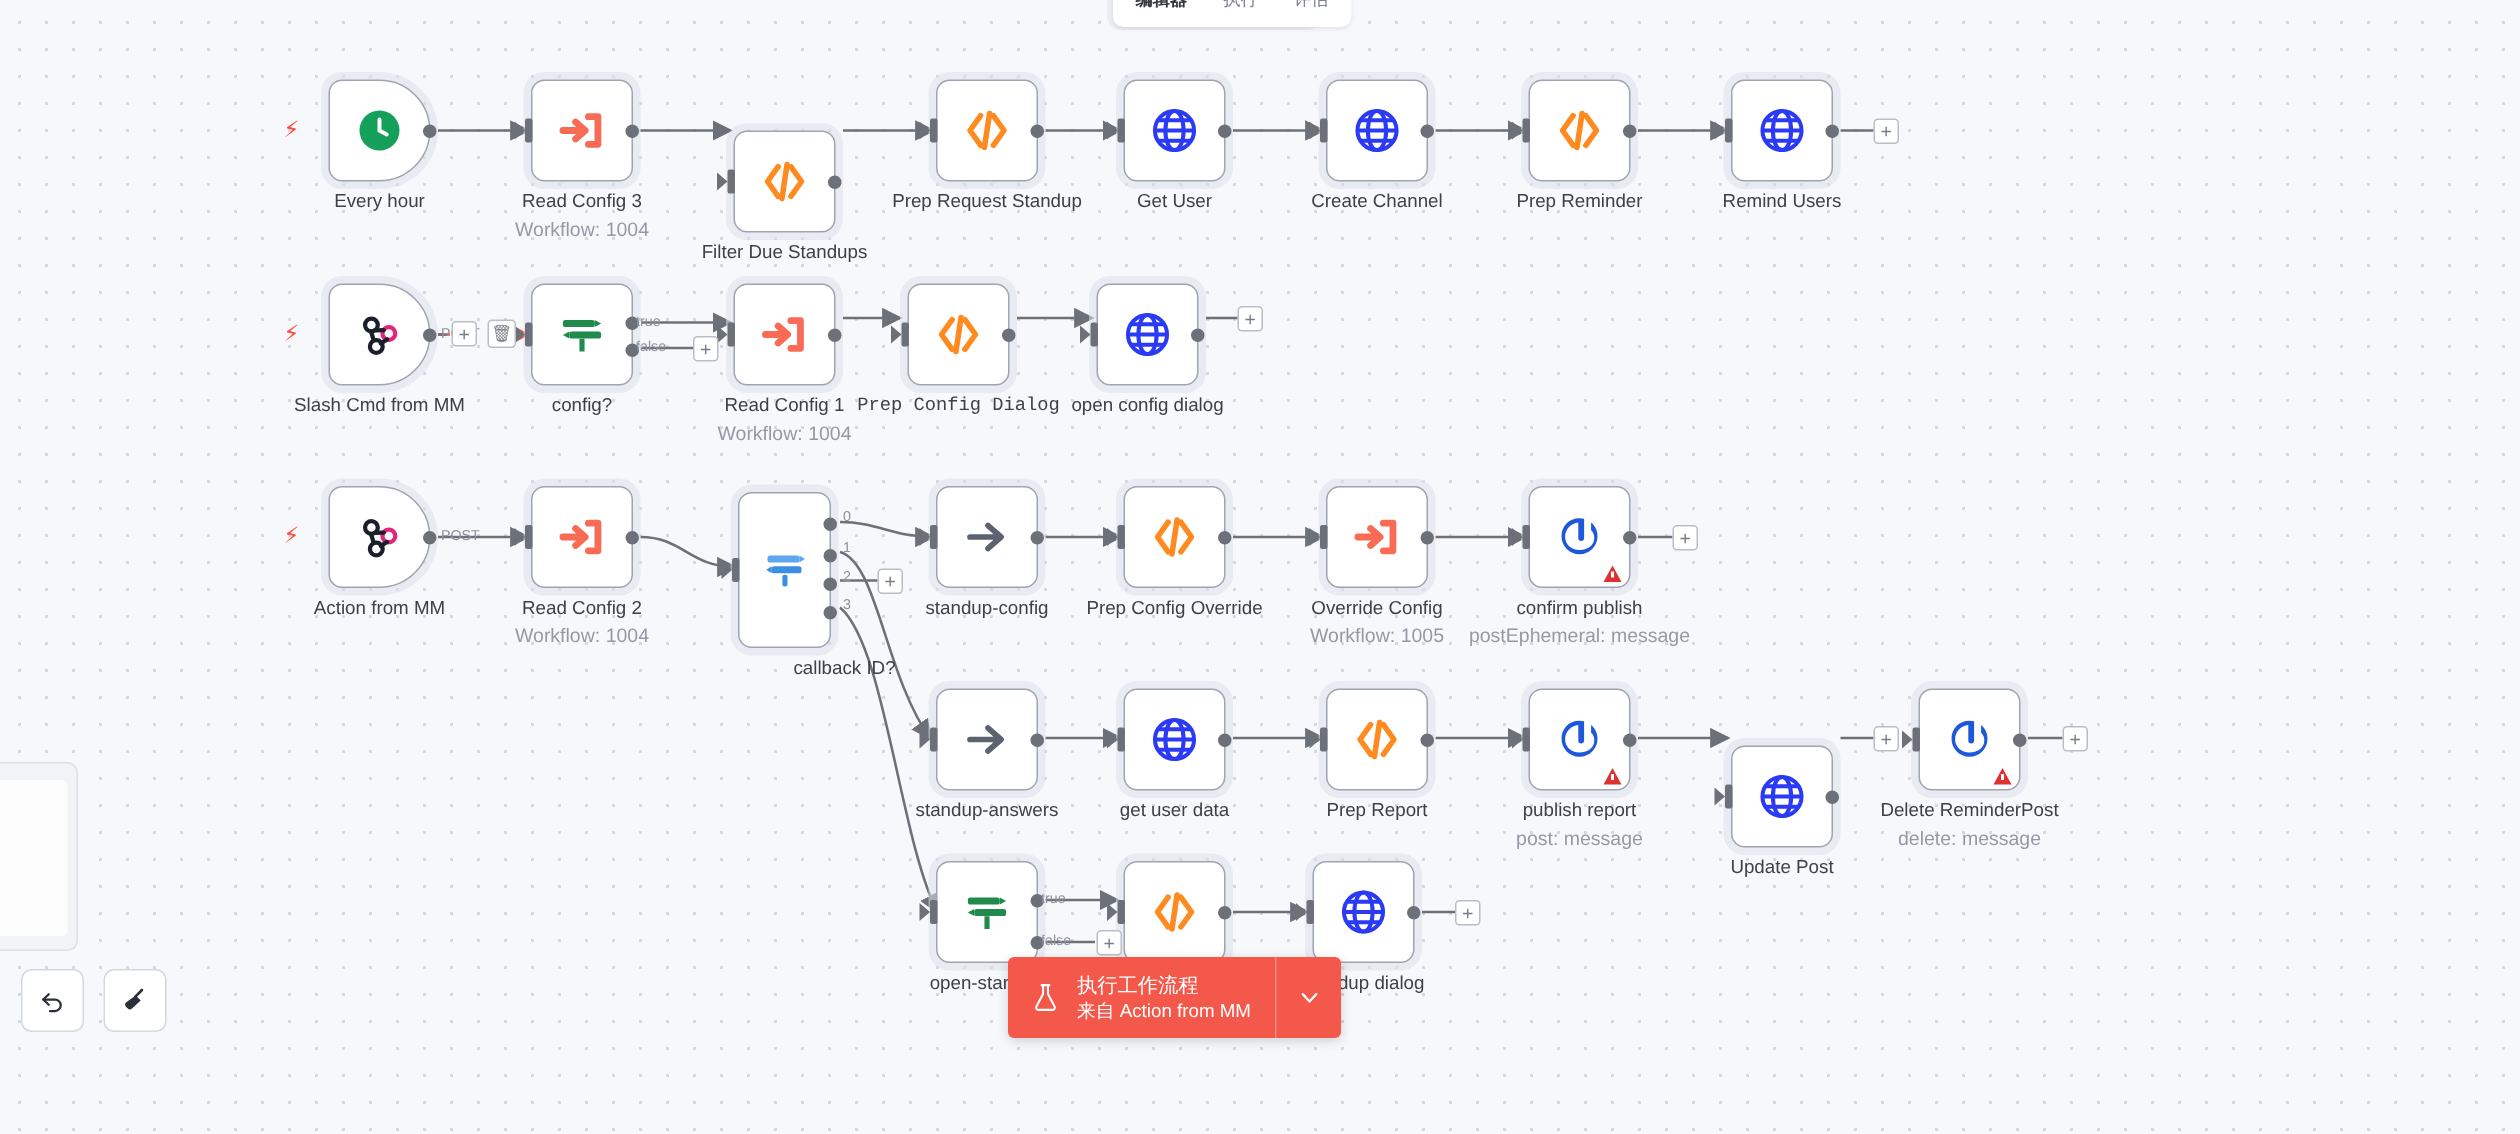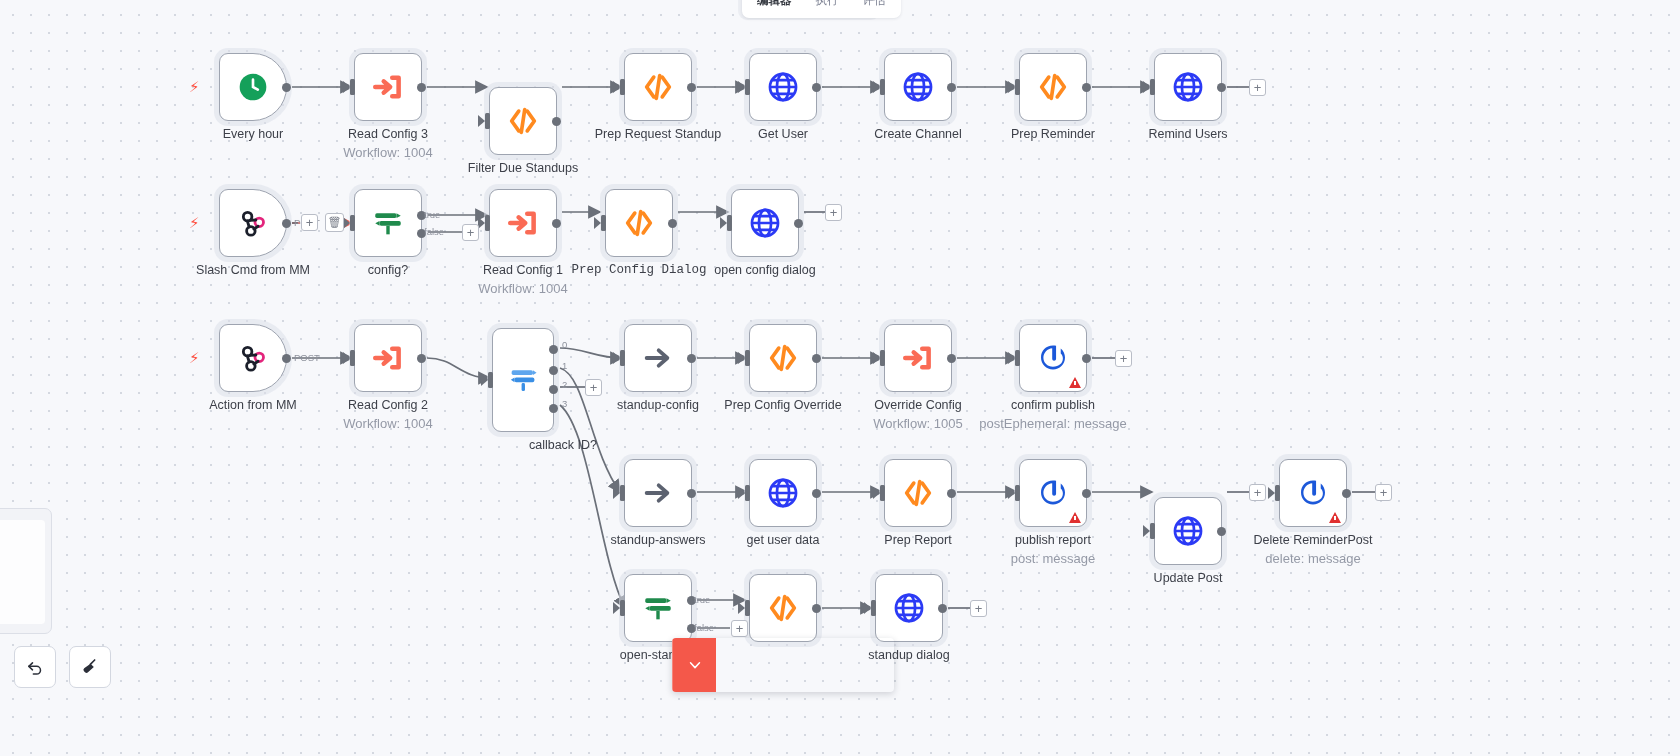--- a/index.html
+++ b/index.html
@@ -725,20 +725,29 @@
         <ellipse cx="12" cy="12" rx="4.3" ry="9.2" fill="none" stroke="#2b3af5" stroke-width="1.9"></ellipse>
         <path d="M3 12 h18 M4.4 7.2 h15.2 M4.4 16.8 h15.2" stroke="#2b3af5" stroke-width="1.9" fill="none"></path>
       </svg>
       <div class="port out"></div>
     </div>
     <div class="nlabel">standup dialog</div>
   </div>
   <div class="plus" style="left:970px;top:600px;">+</div>
 
   <div id="toast">
+    <div id="toast-main">
+      <svg width="22" height="24" viewBox="0 0 24 24">
+        <path d="M9.2 3 h5.6 M10.2 3 v6.4 L5.4 18.6 a1.6 1.6 0 0 0 1.4 2.4 h10.4 a1.6 1.6 0 0 0 1.4 -2.4 L13.8 9.4 V3" stroke="#ffffff" stroke-width="1.5" fill="none" stroke-linecap="round" stroke-linejoin="round"></path>
+      </svg>
+      <div id="toast-text">
+        <div id="toast-title">执行工作流程</div>
+        <div id="toast-sub">来自 Action from MM</div>
+      </div>
+    </div>
     <div id="toast-chevron">
       <svg width="18" height="18" viewBox="0 0 24 24">
         <path d="M6 9 L12 15.5 L18 9" stroke="#ffffff" stroke-width="2" fill="none" stroke-linecap="round" stroke-linejoin="round"></path>
       </svg>
     </div>
   </div>
 
   <div id="panel-stub">
     <div id="panel-stub-inner"></div>
 

